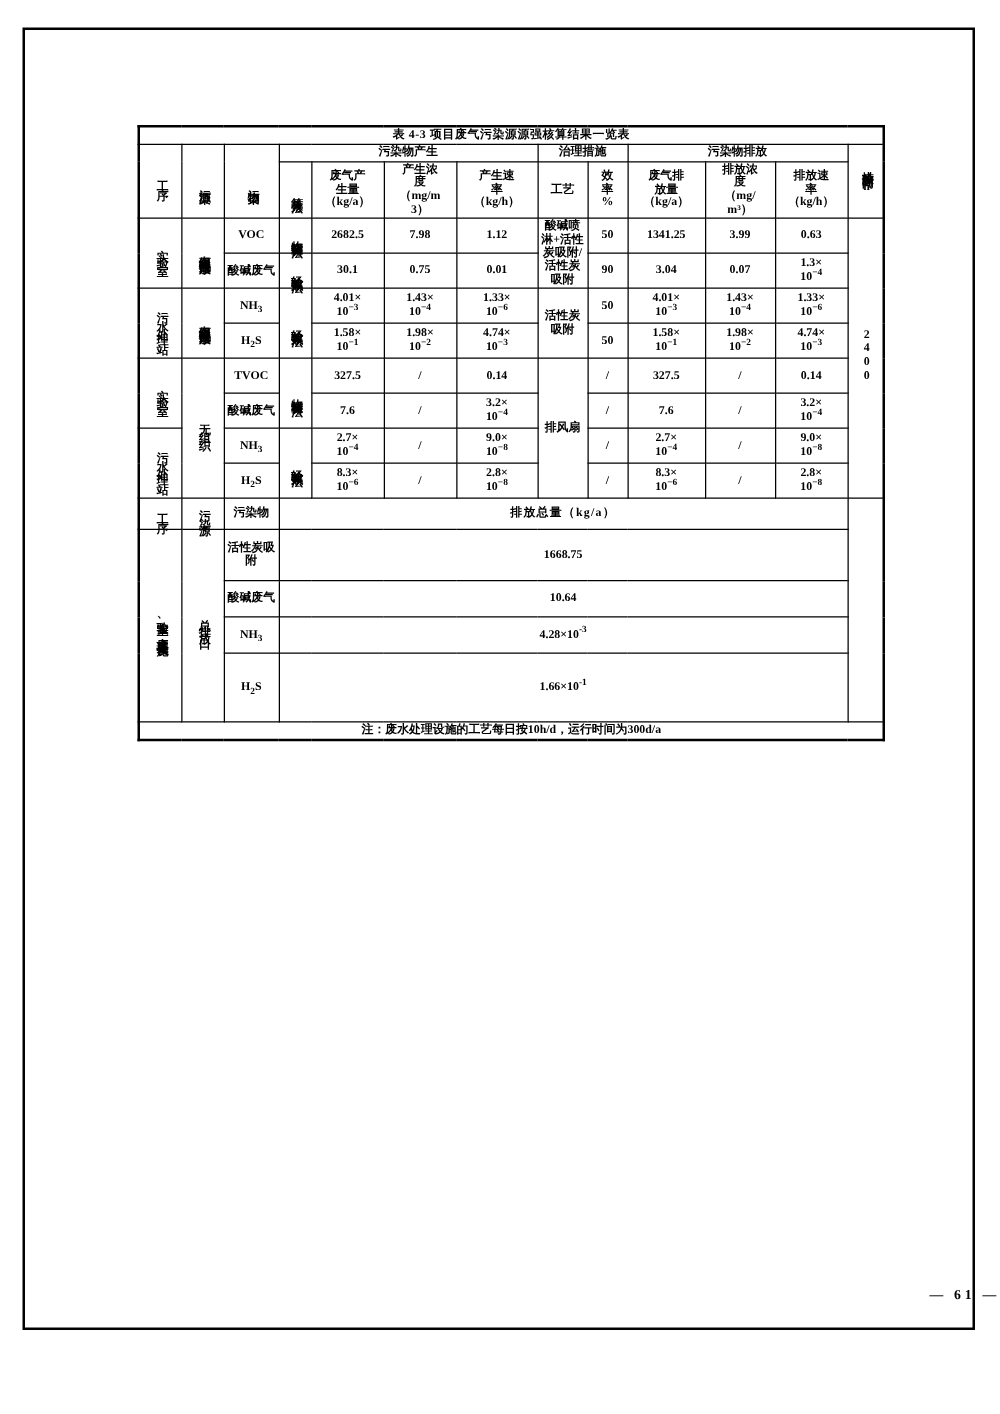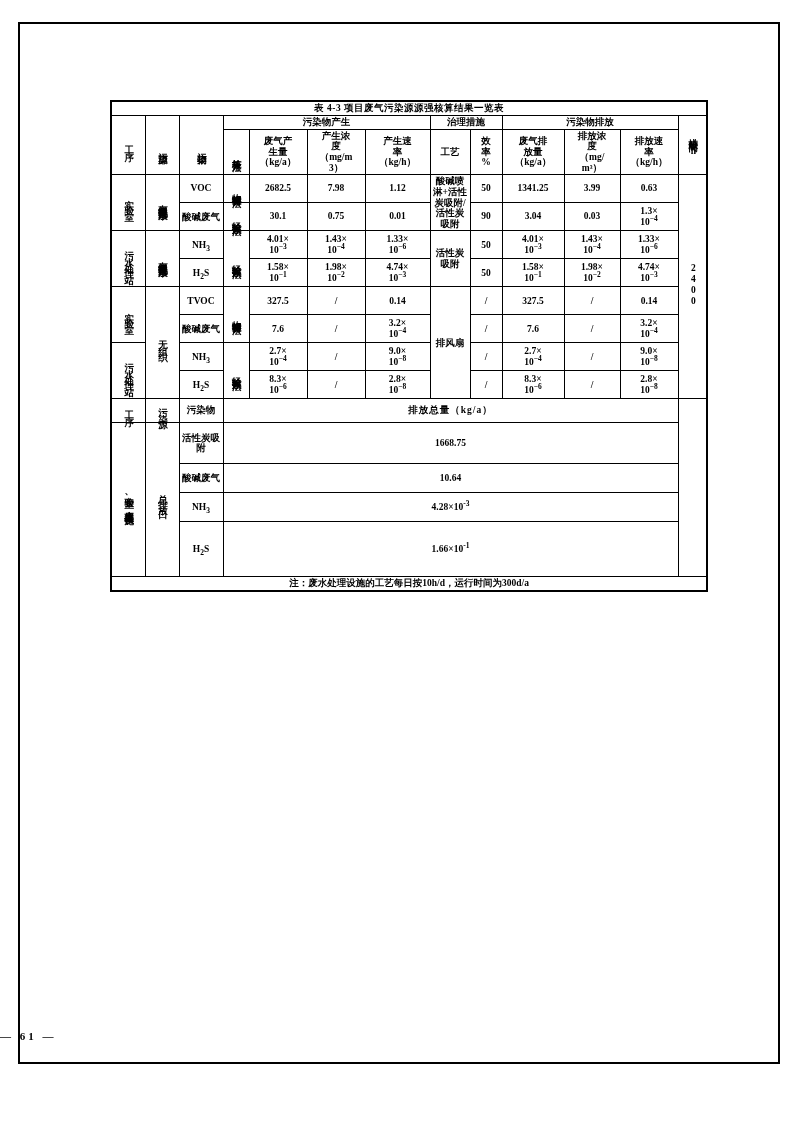--- a/index.html
+++ b/index.html
@@ -108,21 +108,21 @@
   td.total-head { font-size: 10.5px; letter-spacing: 1px; }
   td.total-val { font-size: 10px; font-weight: bold; }
 
   .blank-tall { height: 28px; font-family: Liberation Serif, serif; }
 
   .pagenum {
     position: absolute;
     left: 0;
     top: 1030px;
     width: 800px;
-    text-align: left;
+    text-align: right;
     font-size: 11px;
     font-weight: bold;
     letter-spacing: 3px;
   }
 </style>
 </head>
 <body>
 
 <div class="page-frame"></div>
 
@@ -244,21 +244,21 @@
         <span class="stack">酸碱废气</span>
       </td>
       <td>
         <span class="narrow-v">经验系数法</span>
       </td>
       <td class="num">30.1</td>
       <td class="num">0.75</td>
       <td class="num">0.01</td>
       <td class="num">90</td>
       <td class="num">3.04</td>
-      <td class="num">0.03</td>
+      <td class="num">0.07</td>
       <td class="num sci">
         <span>1.3×</span><br>
         <span class="sci-exp">10<sup>−4</sup></span>
       </td>
     </tr>
 
     <tr class="blank-tall">
       <td rowspan="2">
         <span class="vtext wide">污水处理站</span>
       </td>

